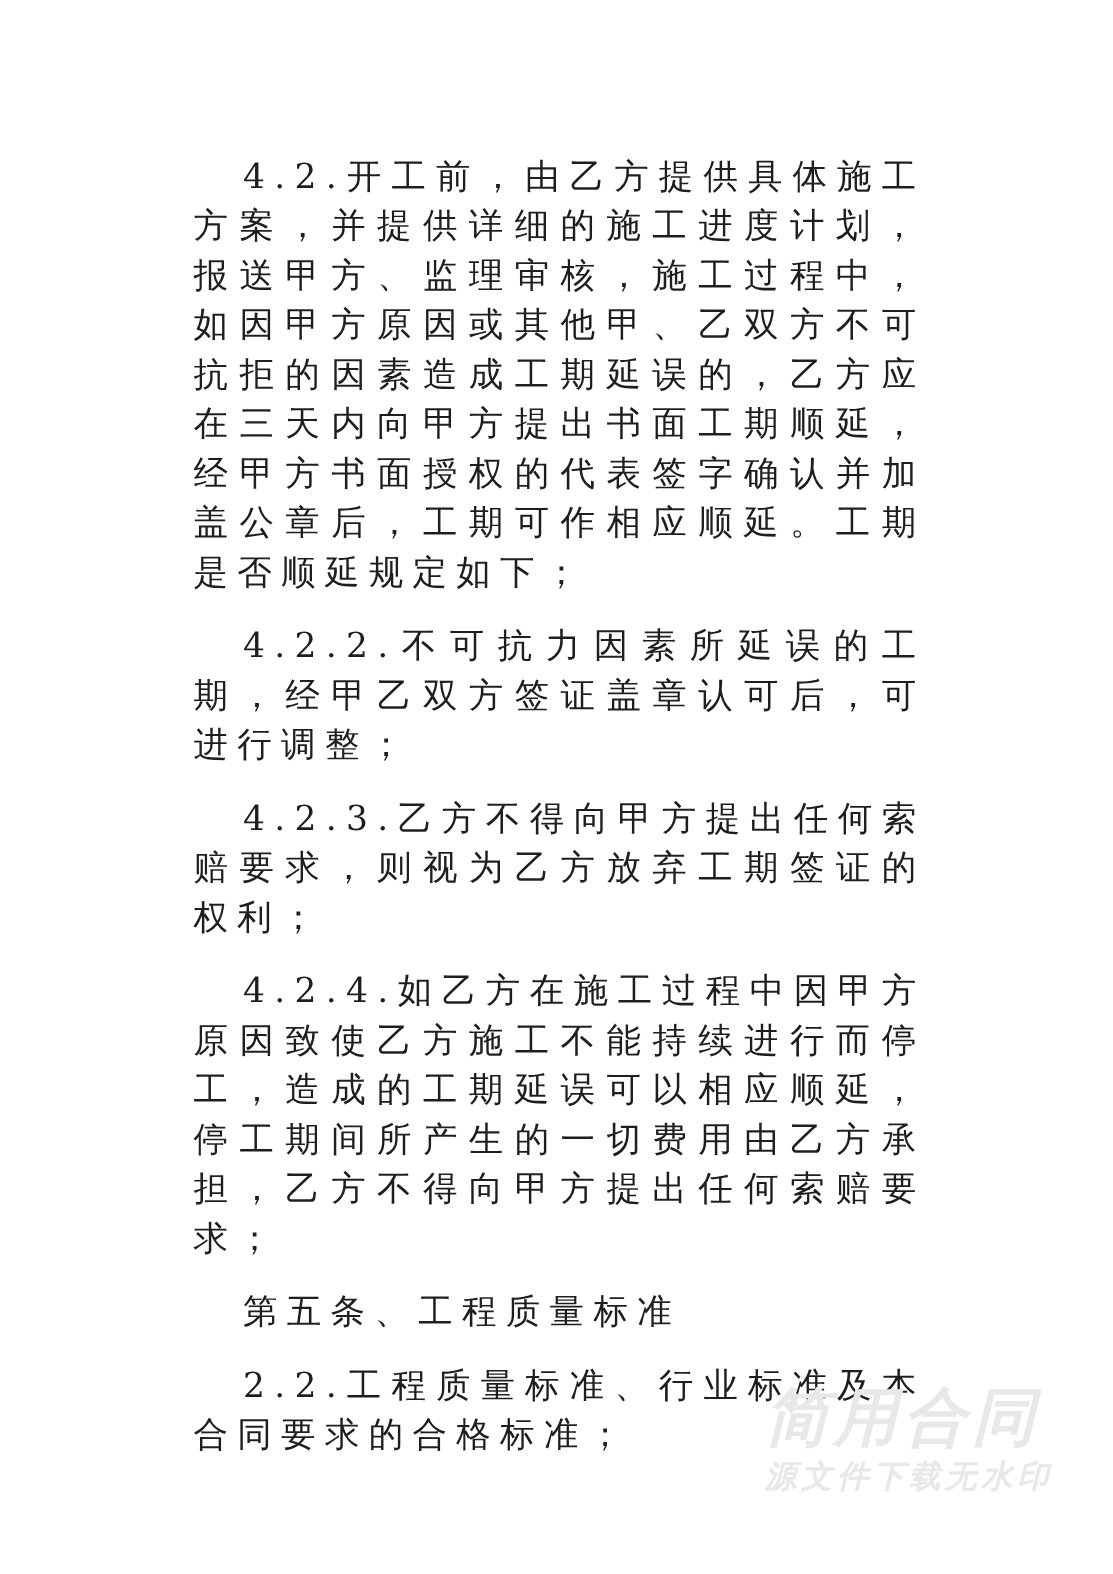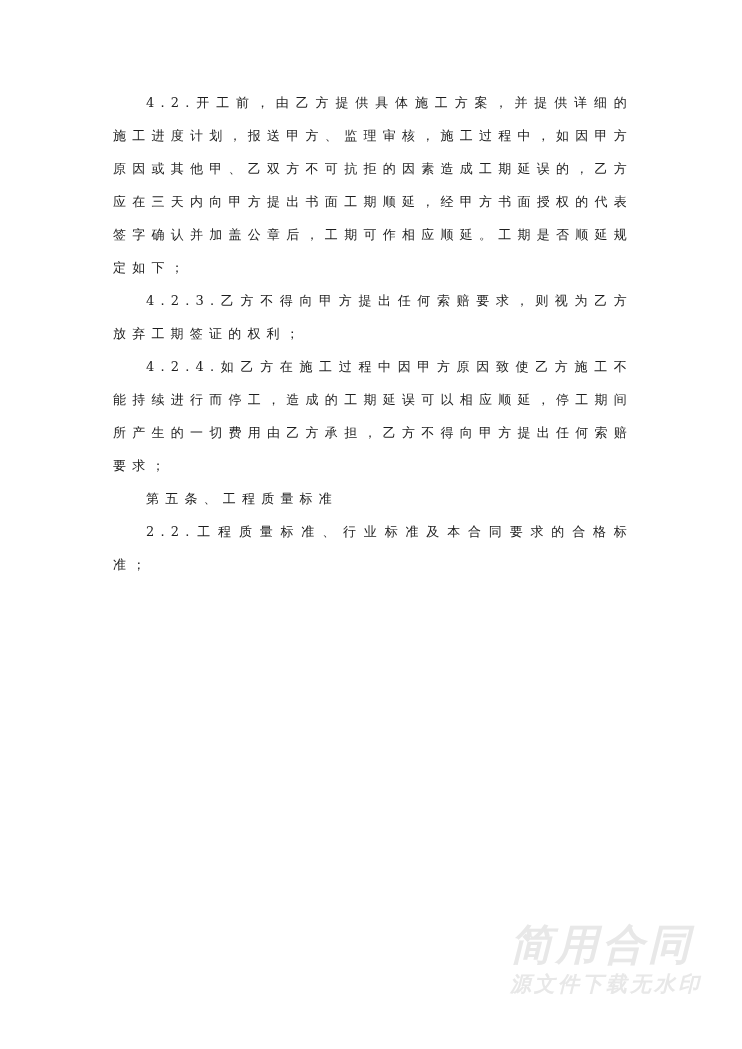--- a/index.html
+++ b/index.html
@@ -1,30 +1,31 @@
 <!DOCTYPE html>
 <html><head>
 <meta charset="utf-8">
 <style>
   html, body { margin:0; padding:0; }
   body { width:742px; height:1049px; background:#ffffff; position:relative; overflow:hidden;
          font-family: "DejaVu Serif", "Liberation Serif", serif; color:#1e1e1e; }
   .page { position:absolute; left:113px; top:86px; width:520px; }
-  .para { margin:0; font-size:13px; line-height:33px; letter-spacing:6.2px; text-align:justify; word-break:break-all; }
+  .para { margin:16px; font-size:23px; line-height:33px; letter-spacing:6.2px; text-align:justify; word-break:break-all; }
   .indent { text-indent:33px; }
   .heading { text-indent:33px; }
   .wm { position:absolute; left:510px; color:#e8e8e8; font-family:"DejaVu Sans", sans-serif; font-weight:bold; font-style:italic; white-space:nowrap; }
   .wm1 { top:917px; font-size:42px; letter-spacing:4px; }
   .wm2 { top:970px; font-size:21px; letter-spacing:3px; }
 </style>
 </head>
 <body>
 
 <div class="page">
   <p class="para indent">4.2.开工前，由乙方提供具体施工方案，并提供详细的施工进度计划，报送甲方、监理审核，施工过程中，如因甲方原因或其他甲、乙双方不可抗拒的因素造成工期延误的，乙方应在三天内向甲方提出书面工期顺延，经甲方书面授权的代表签字确认并加盖公章后，工期可作相应顺延。工期是否顺延规定如下；</p>
+  <p class="para indent">4.2.2.不可抗力因素所延误的工期，经甲乙双方签证盖章认可后，可进行调整；</p>
   <p class="para indent">4.2.3.乙方不得向甲方提出任何索赔要求，则视为乙方放弃工期签证的权利；</p>
   <p class="para indent">4.2.4.如乙方在施工过程中因甲方原因致使乙方施工不能持续进行而停工，造成的工期延误可以相应顺延，停工期间所产生的一切费用由乙方承担，乙方不得向甲方提出任何索赔要求；</p>
   <p class="para heading">第五条、工程质量标准</p>
   <p class="para indent">2.2.工程质量标准、行业标准及本合同要求的合格标准；</p>
 </div>
 
 <div class="wm wm1">简用合同</div>
 <div class="wm wm2">源文件下载无水印</div>
 
 </body></html>

